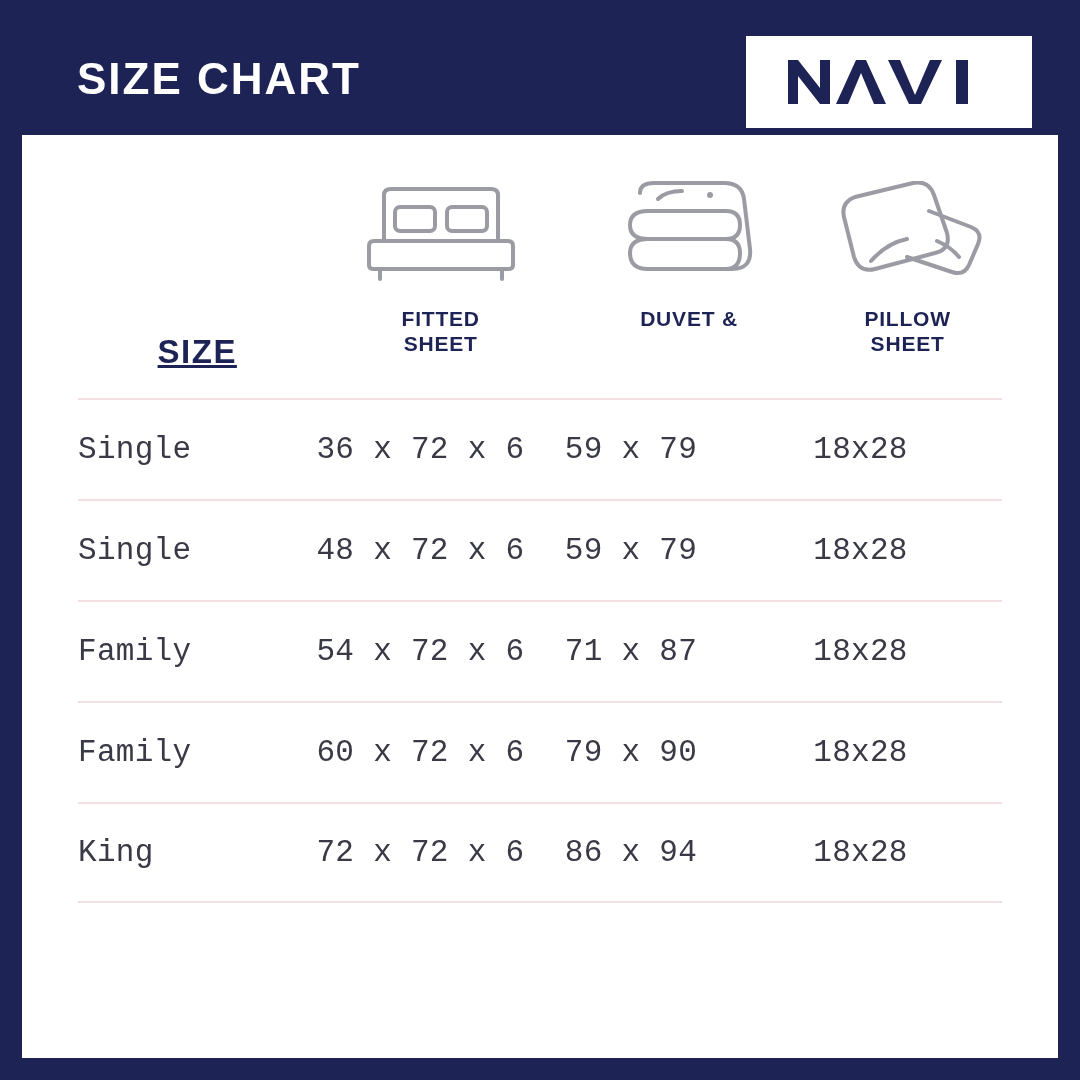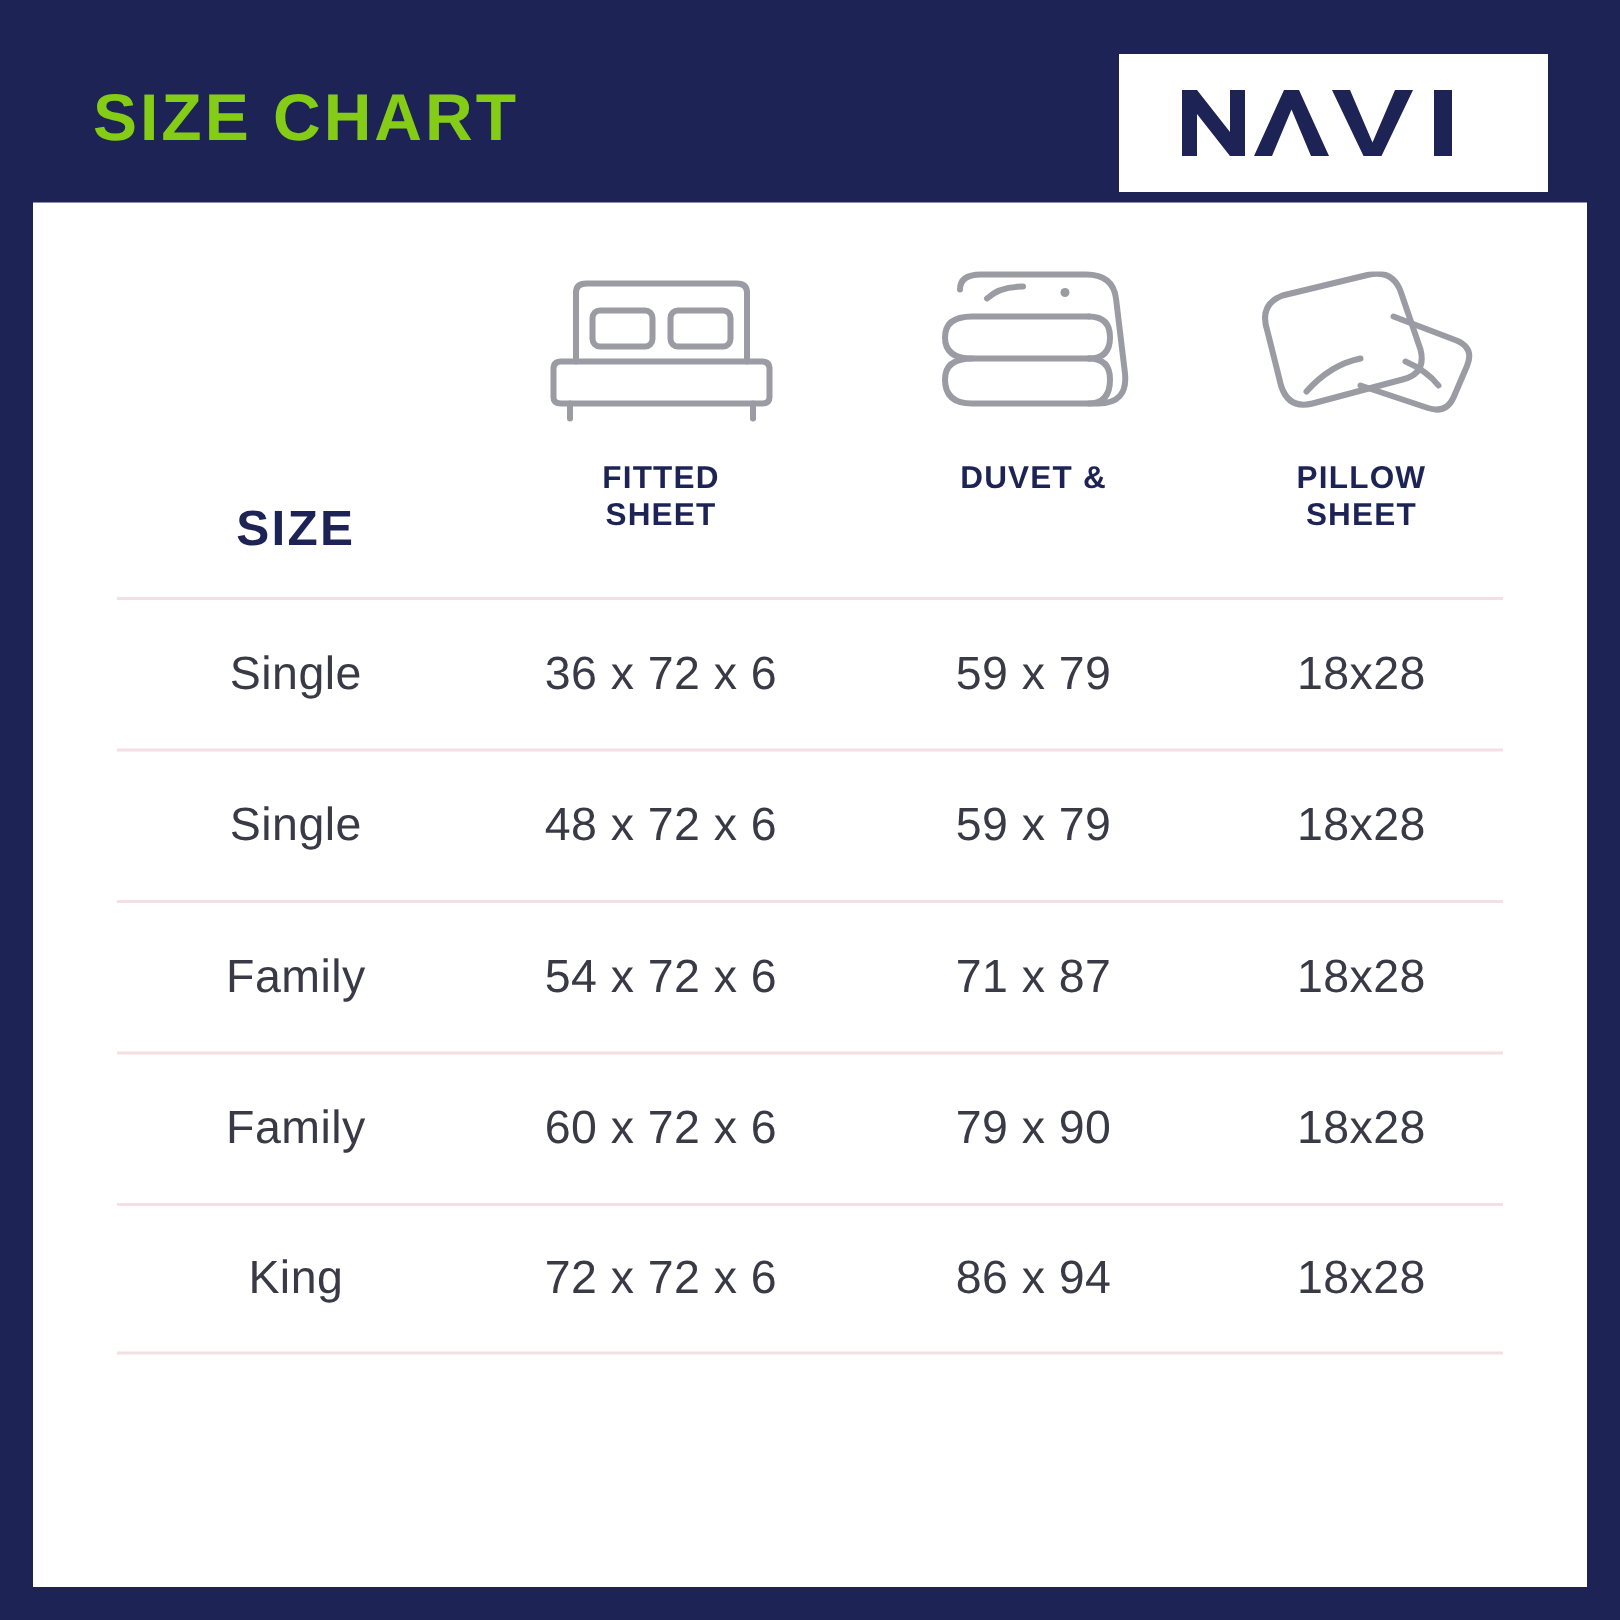--- a/index.html
+++ b/index.html
@@ -22,25 +22,25 @@
   }
   
   .header {
     position: relative;
     height: 113px;
     background: #1e2355;
     display: flex;
     align-items: center;
   }
   .header-title {
-    color: #84cc16;
+    color: #ffffff;
     font-size: 44px;
     font-weight: bold;
     letter-spacing: 2px;
-    margin-left: 40px;
+    margin-left: 55px;
   }
   .logo-box {
     position: absolute;
     right: 26px;
     top: 14px;
     width: 286px;
     height: 92px;
     background: #ffffff;
     display: flex;
     align-items: center;
@@ -78,33 +78,35 @@
     color: #1e2355;
     font-size: 21px;
     font-weight: bold;
     letter-spacing: 0.8px;
     line-height: 1.18;
   }
   .head-cell.size-head {
     font-size: 33px;
     padding-top: 26px;
     letter-spacing: 1.5px;
+    text-decoration: underline;
   }
   .data-row {
     display: flex;
     align-items: center;
     height: 101px;
     border-top: 2px solid #f4dfe2;
   }
   .data-row:last-of-type { border-bottom: 2px solid #f4dfe2; }
   .data-cell {
-    text-align: center;
+    text-align: left;
     color: #3a3a46;
     font-size: 31px;
     letter-spacing: 0.3px;
+    font-family: Liberation Mono, monospace;
   }
   .note {
     text-align: right;
     padding: 26px 4px 0 0;
     font-size: 22px;
     font-style: italic;
     color: #2b2b38;
     letter-spacing: 0.2px;
   }
 </style>

